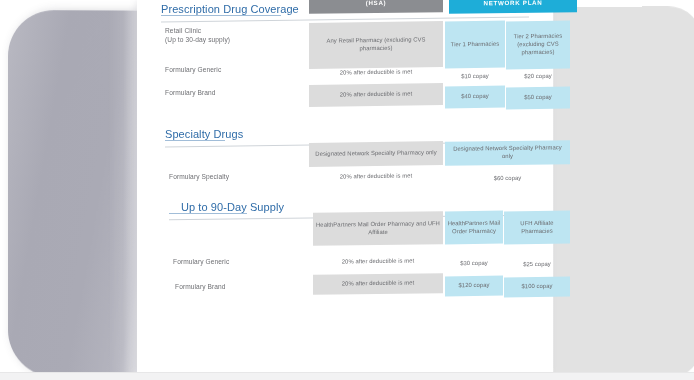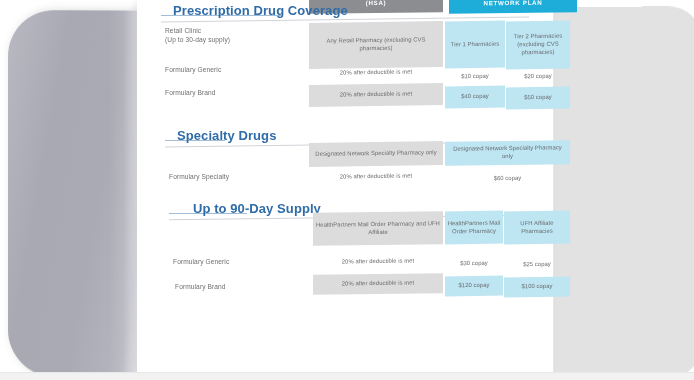--- a/index.html
+++ b/index.html
@@ -137,26 +137,25 @@
   .plan-header.network {
     left: 140px;
     width: 128px;
     background: #1eadd8;
     transform: skewY(-0.7deg);
   }
 
   
   .section-heading {
     position: absolute;
-    font-size: 13px;
-    font-weight: bold;
+    font-size: 11px;
+    font-weight: normal;
     color: #2f6ca8;
     letter-spacing: 0.08px;
     padding-bottom: 1.6px;
-    margin-left: 12px;
   }
   .section-rule {
     position: absolute;
     height: 0.8px;
     background: #cfd4d9;
   }
 
   
   .row-label {
     position: absolute;

